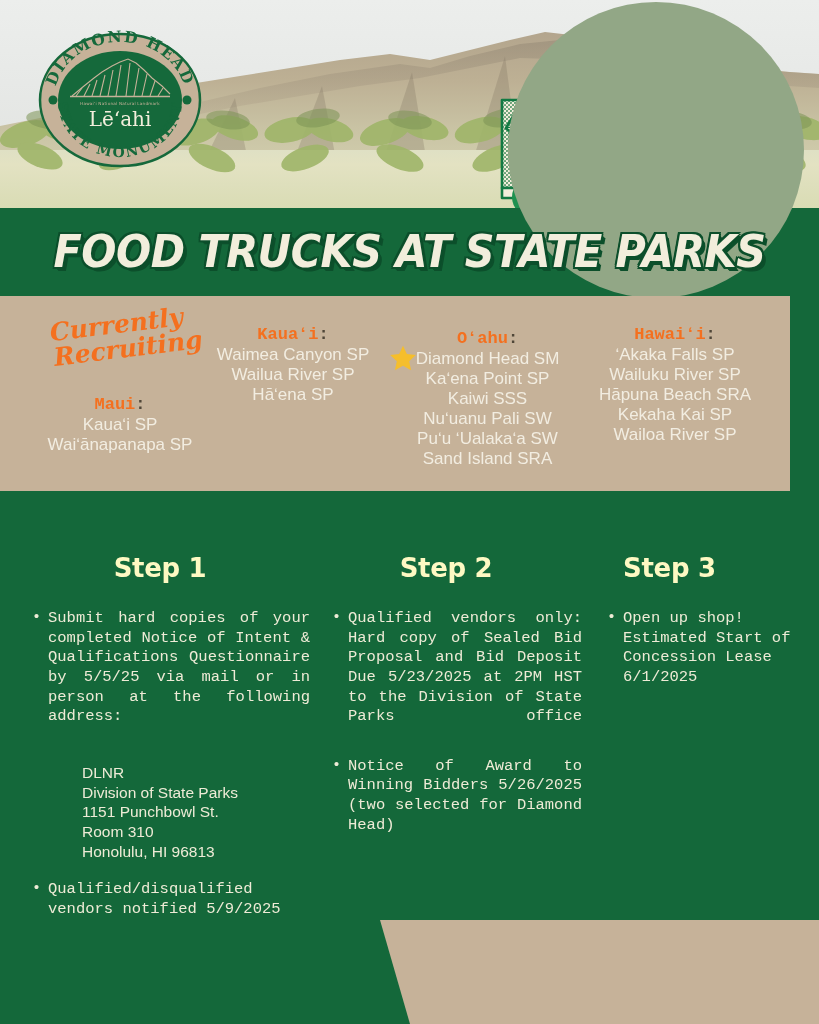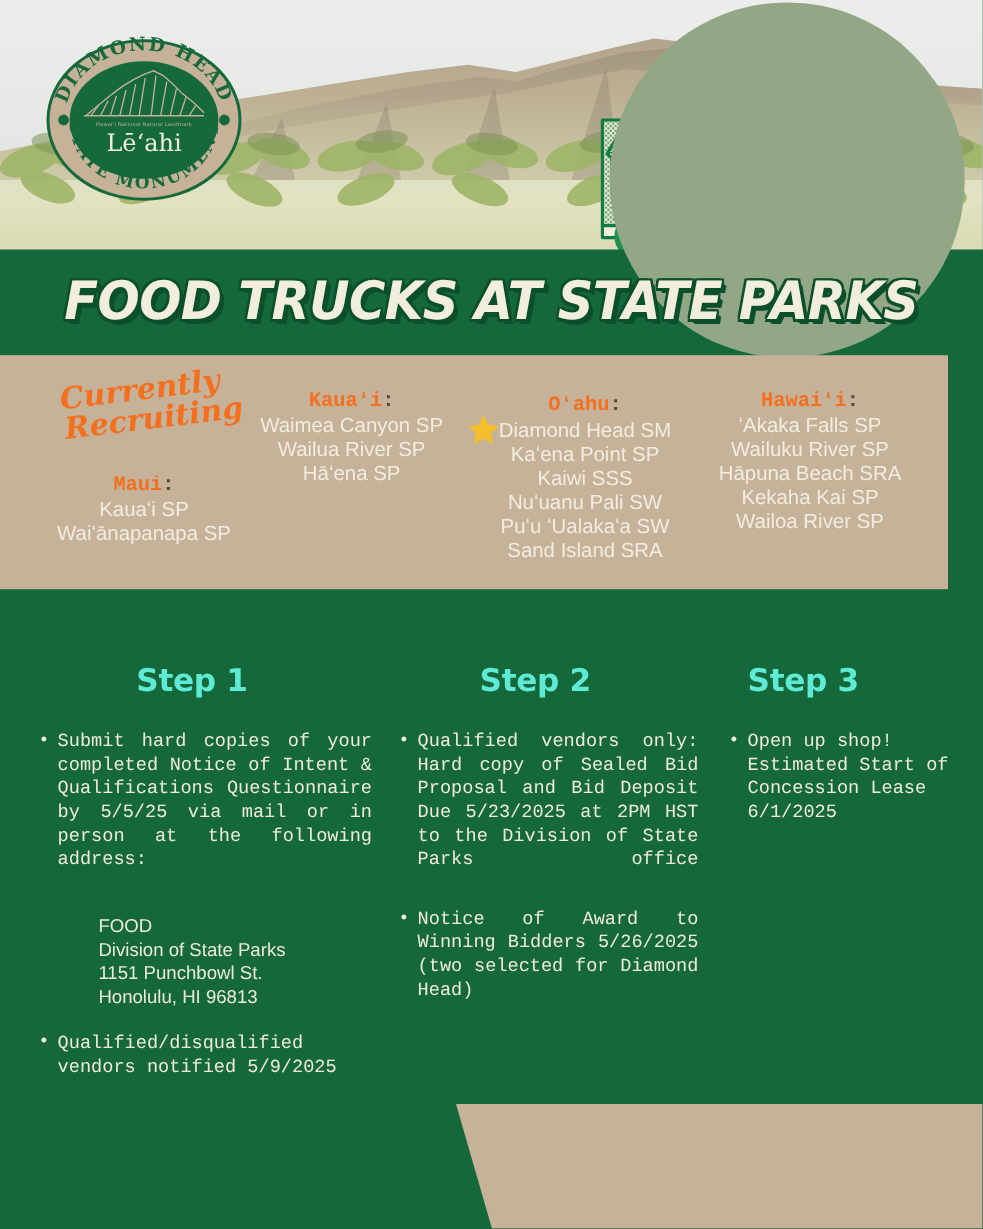--- a/index.html
+++ b/index.html
@@ -87,21 +87,21 @@
   .star svg{ width:100%; height:100%; display:block; }
 
   
   .steps{ position:absolute; left:0; top:491px; width:819px; height:440px; }
   .step{ position:absolute; top:0; }
   #step-1{ left:10px; width:300px; }
   #step-2{ left:310px; width:272px; }
   #step-3{ left:585px; width:234px; }
 
   .step h2{
-    text-align:center; color:#5eead4;
+    text-align:center; color:#fef9c3;
     font-family:"DejaVu Sans", sans-serif;
     font-weight:700; font-size:26px;
     margin-top:62px; margin-bottom:26px;
     letter-spacing:-0.3px;
   }
   #step-3 h2{ text-align:left; padding-left:38px; }
 
   .step ul{ list-style:none; padding-left:38px; }
   .step li{
     position:relative; color:#EEEBD6;
@@ -369,23 +369,24 @@
   </div>
 
   <div class="steps">
 
     <div class="step" id="step-1">
       <h2>Step 1</h2>
       <ul>
         <li class="just">Submit hard copies of your completed Notice of Intent &amp; Qualifications Questionnaire by 5/5/25 via mail or in person at the following address:</li>
       </ul>
       <div class="addr">
-        <div>FOOD</div>
+        <div>DLNR</div>
         <div>Division of State Parks</div>
         <div>1151 Punchbowl St.</div>
+        <div>Room 310</div>
         <div>Honolulu, HI 96813</div>
       </div>
       <ul>
         <li>Qualified/disqualified vendors notified 5/9/2025</li>
       </ul>
     </div>
 
     <div class="step" id="step-2">
       <h2>Step 2</h2>
       <ul>

